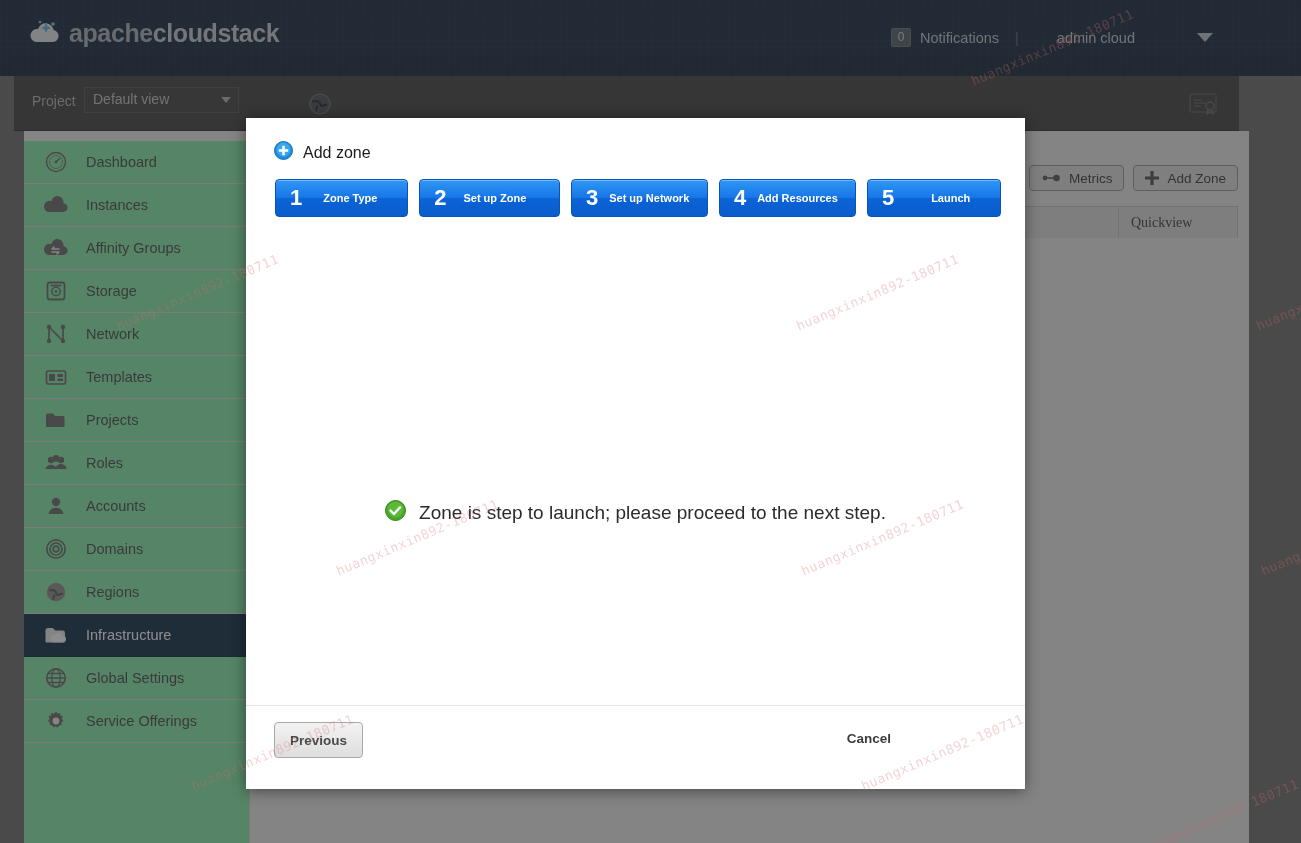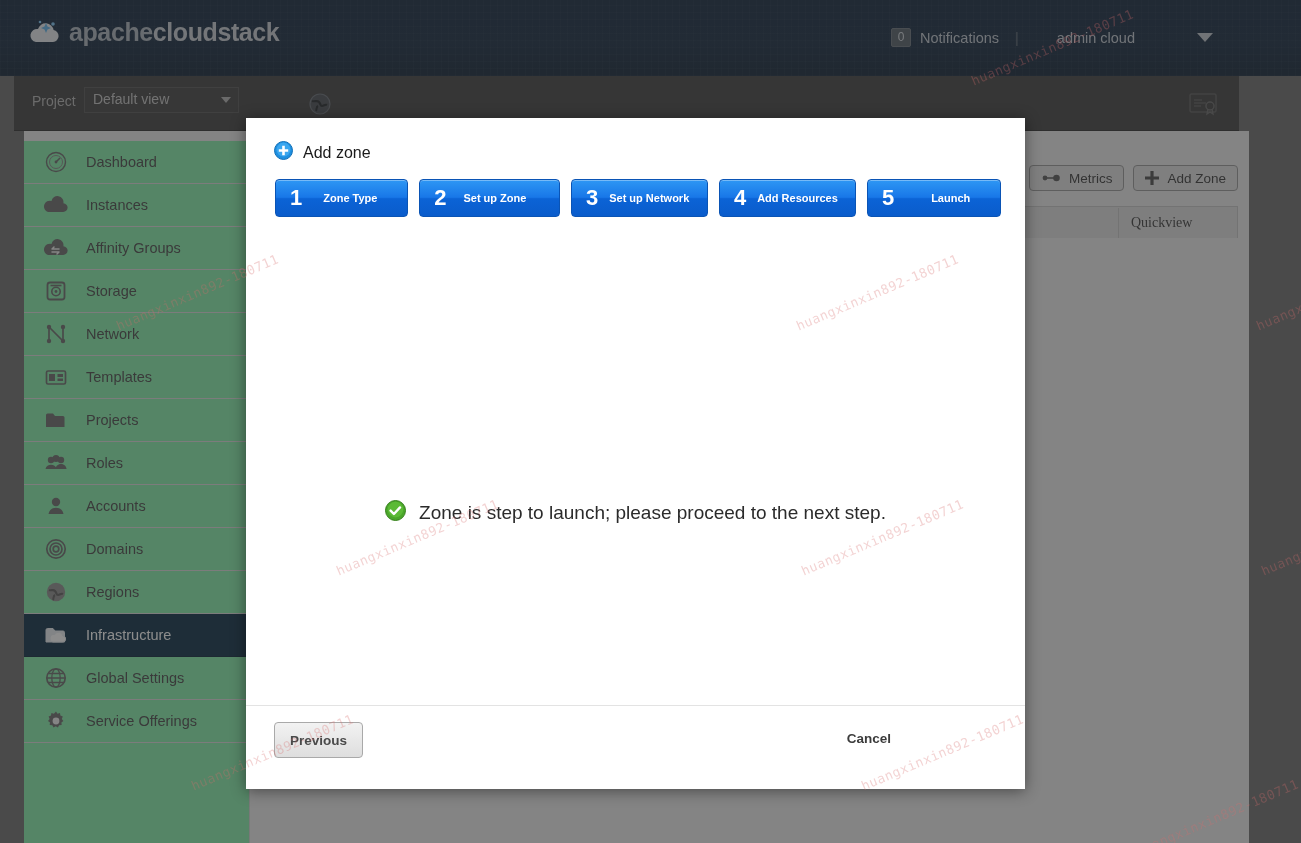--- a/index.html
+++ b/index.html
@@ -17,21 +17,21 @@
 
   .topbar {
     position: absolute; left: 0; top: 0; width: 1301px; height: 76px;
     background:
       repeating-linear-gradient(0deg, rgba(255,255,255,.022) 0 1px, transparent 1px 7px),
       repeating-linear-gradient(90deg, rgba(255,255,255,.022) 0 1px, transparent 1px 7px),
       linear-gradient(180deg, #12263d 0%, #14283f 55%, #102235 100%);
   }
   .logo {
     position: absolute; left: 28px; top: 18px;
-    display: flex; gap: 7px;
+    display: flex; align-items: center; gap: 7px;
   }
   .logo-mark { width: 34px; height: 30px; position: relative; }
   .logo-text {
     font-size: 25px; letter-spacing: -0.4px;
     color: #c9ced4; font-weight: 700; white-space: nowrap;
   }
   .logo-text .dim { color: #aeb6bf; }
 
   .top-right {
     position: absolute; right: 88px; top: 28px;

